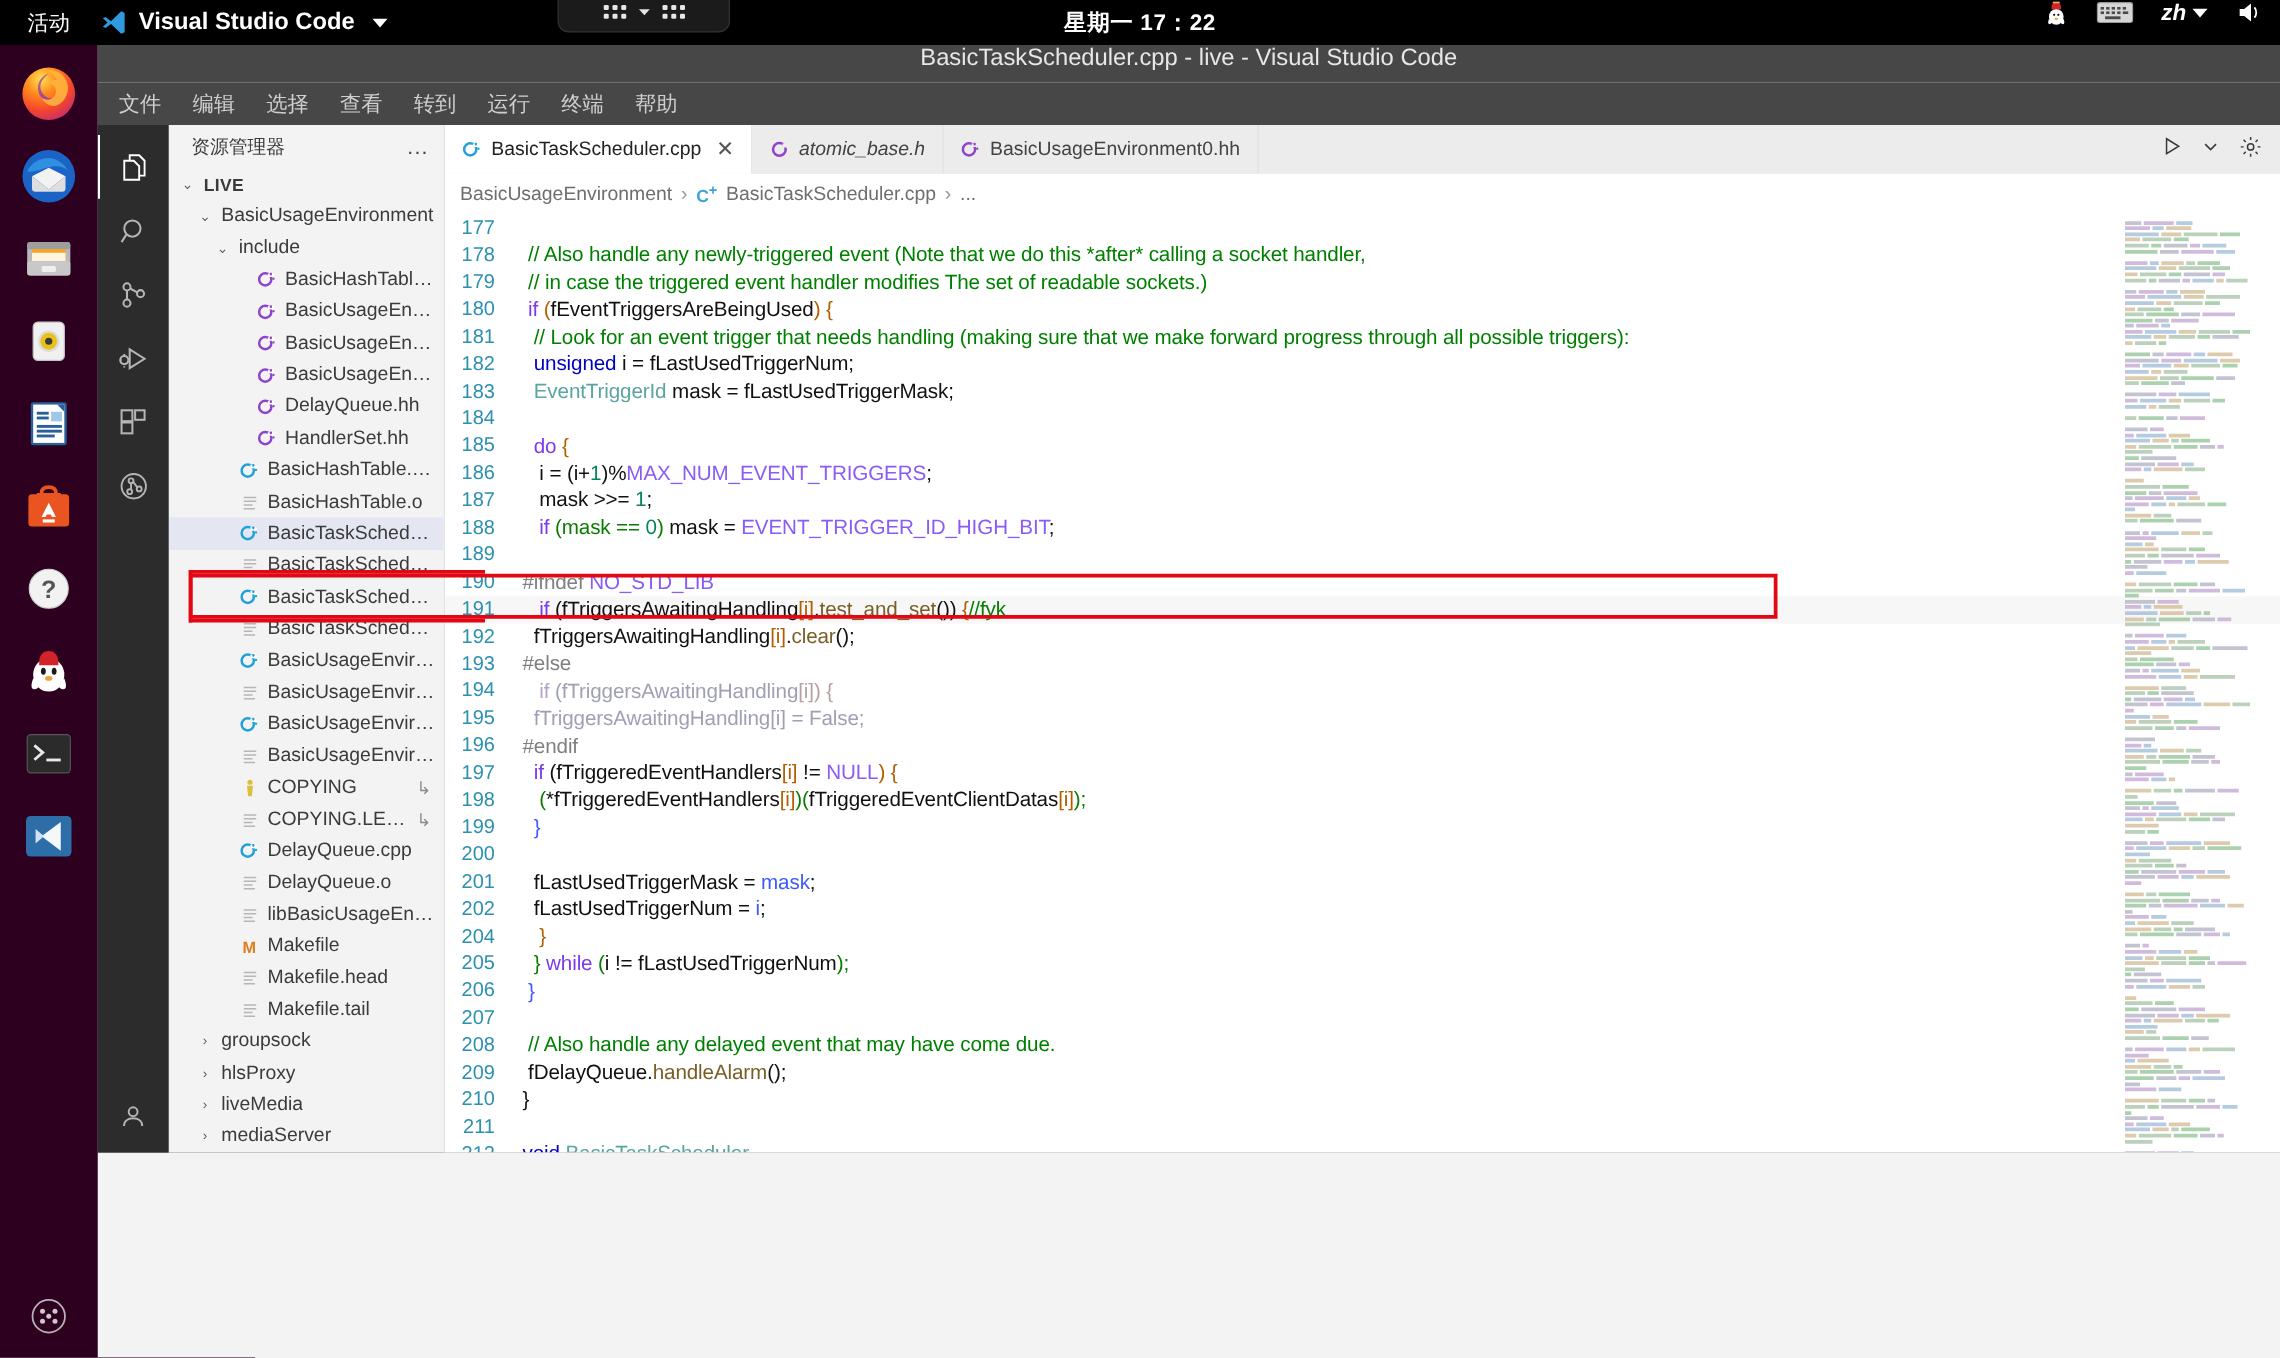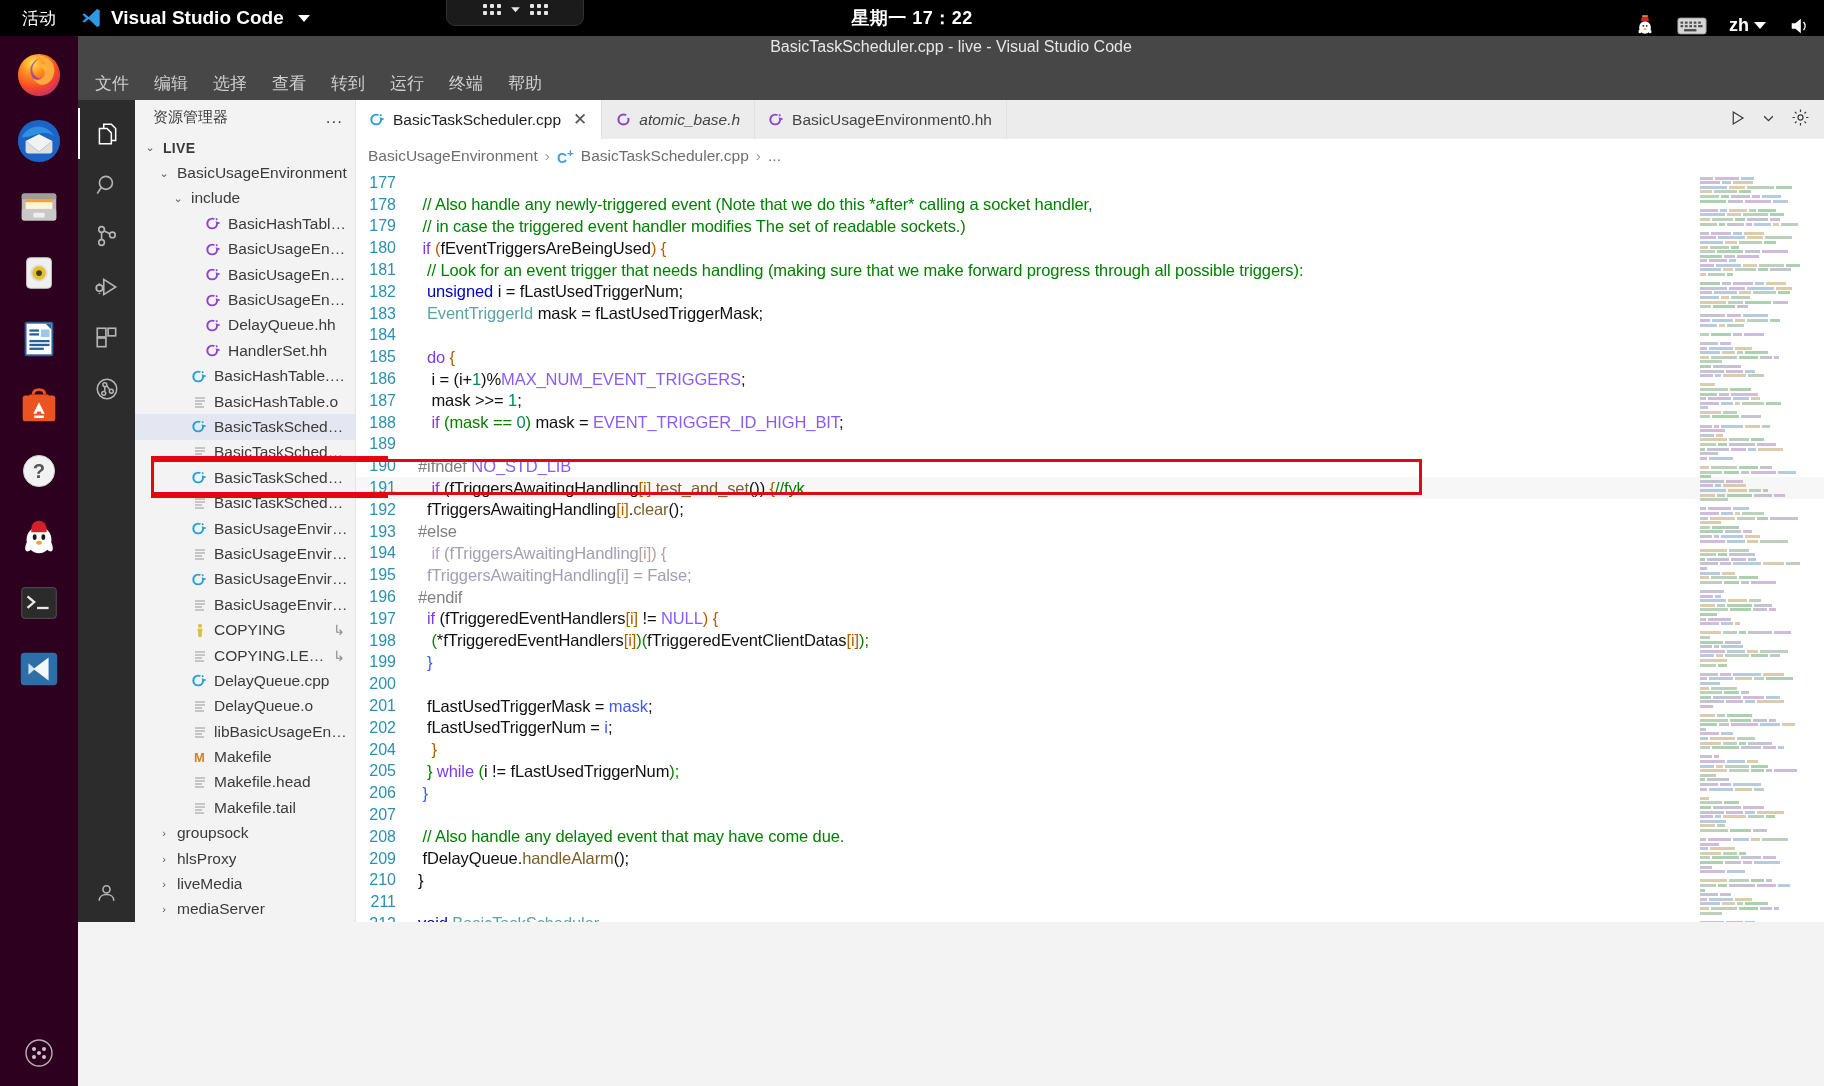--- a/index.html
+++ b/index.html
@@ -15,21 +15,21 @@
   .gnome-topbar{
     position:absolute; left:0; top:0; width:1824px; height:36px;
     background:#000; color:#fff; display:flex; align-items:center;
     font-size:17px; z-index:60;
   }
   .gnome-activities{ padding:0 14px 0 22px; font-size:17px; color:#fff; }
   .gnome-appmenu{ display:flex; align-items:center; gap:9px; margin-left:10px; font-weight:bold; font-size:19px;}
   .vsc-logo{ width:22px; height:22px; display:inline-block; }
   .tri-down{ width:0;height:0;border-left:6px solid transparent;border-right:6px solid transparent;border-top:7px solid #fff; margin-left:5px;}
   .gnome-clock{ position:absolute; left:50%; transform:translateX(-50%); font-weight:bold; font-size:18px; letter-spacing:.5px;}
-  .gnome-right{ position:absolute; right:8px; top:0; height:36px; display:flex; align-items:flex-end; gap:22px; padding-right:6px;}
+  .gnome-right{ position:absolute; right:8px; top:0; height:36px; display:flex; align-items:flex-start; gap:22px; padding-right:6px;font-style:italic;}
   .tray-icon{ display:flex; align-items:center; justify-content:center; }
   .zh-lang{ font-size:18px; font-weight:bold; display:flex; align-items:center; }
 
   
   .dots-pill{
     position:absolute; left:446px; top:-8px; width:138px; height:34px;
     background:#1b1b1b; border-radius:9px; display:flex; align-items:center;
     justify-content:center; gap:8px; z-index:70; border:1px solid #303030;
   }
   .dotgrid{ display:grid; grid-template-columns:repeat(3,4px); grid-template-rows:repeat(2,4px); gap:3px;}
@@ -44,21 +44,21 @@
   .dock-icon{ width:50px; height:50px; border-radius:10px; position:relative; display:flex; align-items:center; justify-content:center;}
   .dock-bottom{ position:absolute; bottom:18px; left:0; width:78px; display:flex; justify-content:center;}
 
   
   .vscode{
     position:absolute; left:78px; top:28px; width:1746px; height:1058px;
     background:#f3f3f3; overflow:hidden;
   }
   .vsc-titlebar{
     height:38px; background:#474747; color:#e7e7e7; position:relative;
-    display:flex; align-items:center; justify-content:center; font-size:16px;
+    display:flex; align-items:center; justify-content:center; font-size:19px;
   }
   .vsc-menubar{
     height:34px; background:#474747; color:#cfcfcf; display:flex; align-items:center;
     padding-left:15px; gap:21px; font-size:17px;
   }
   .vsc-menubar span{ cursor:default; padding:2px 2px;}
 
   .vsc-body{ display:flex; height:822px; background:#404040; }
 
   

